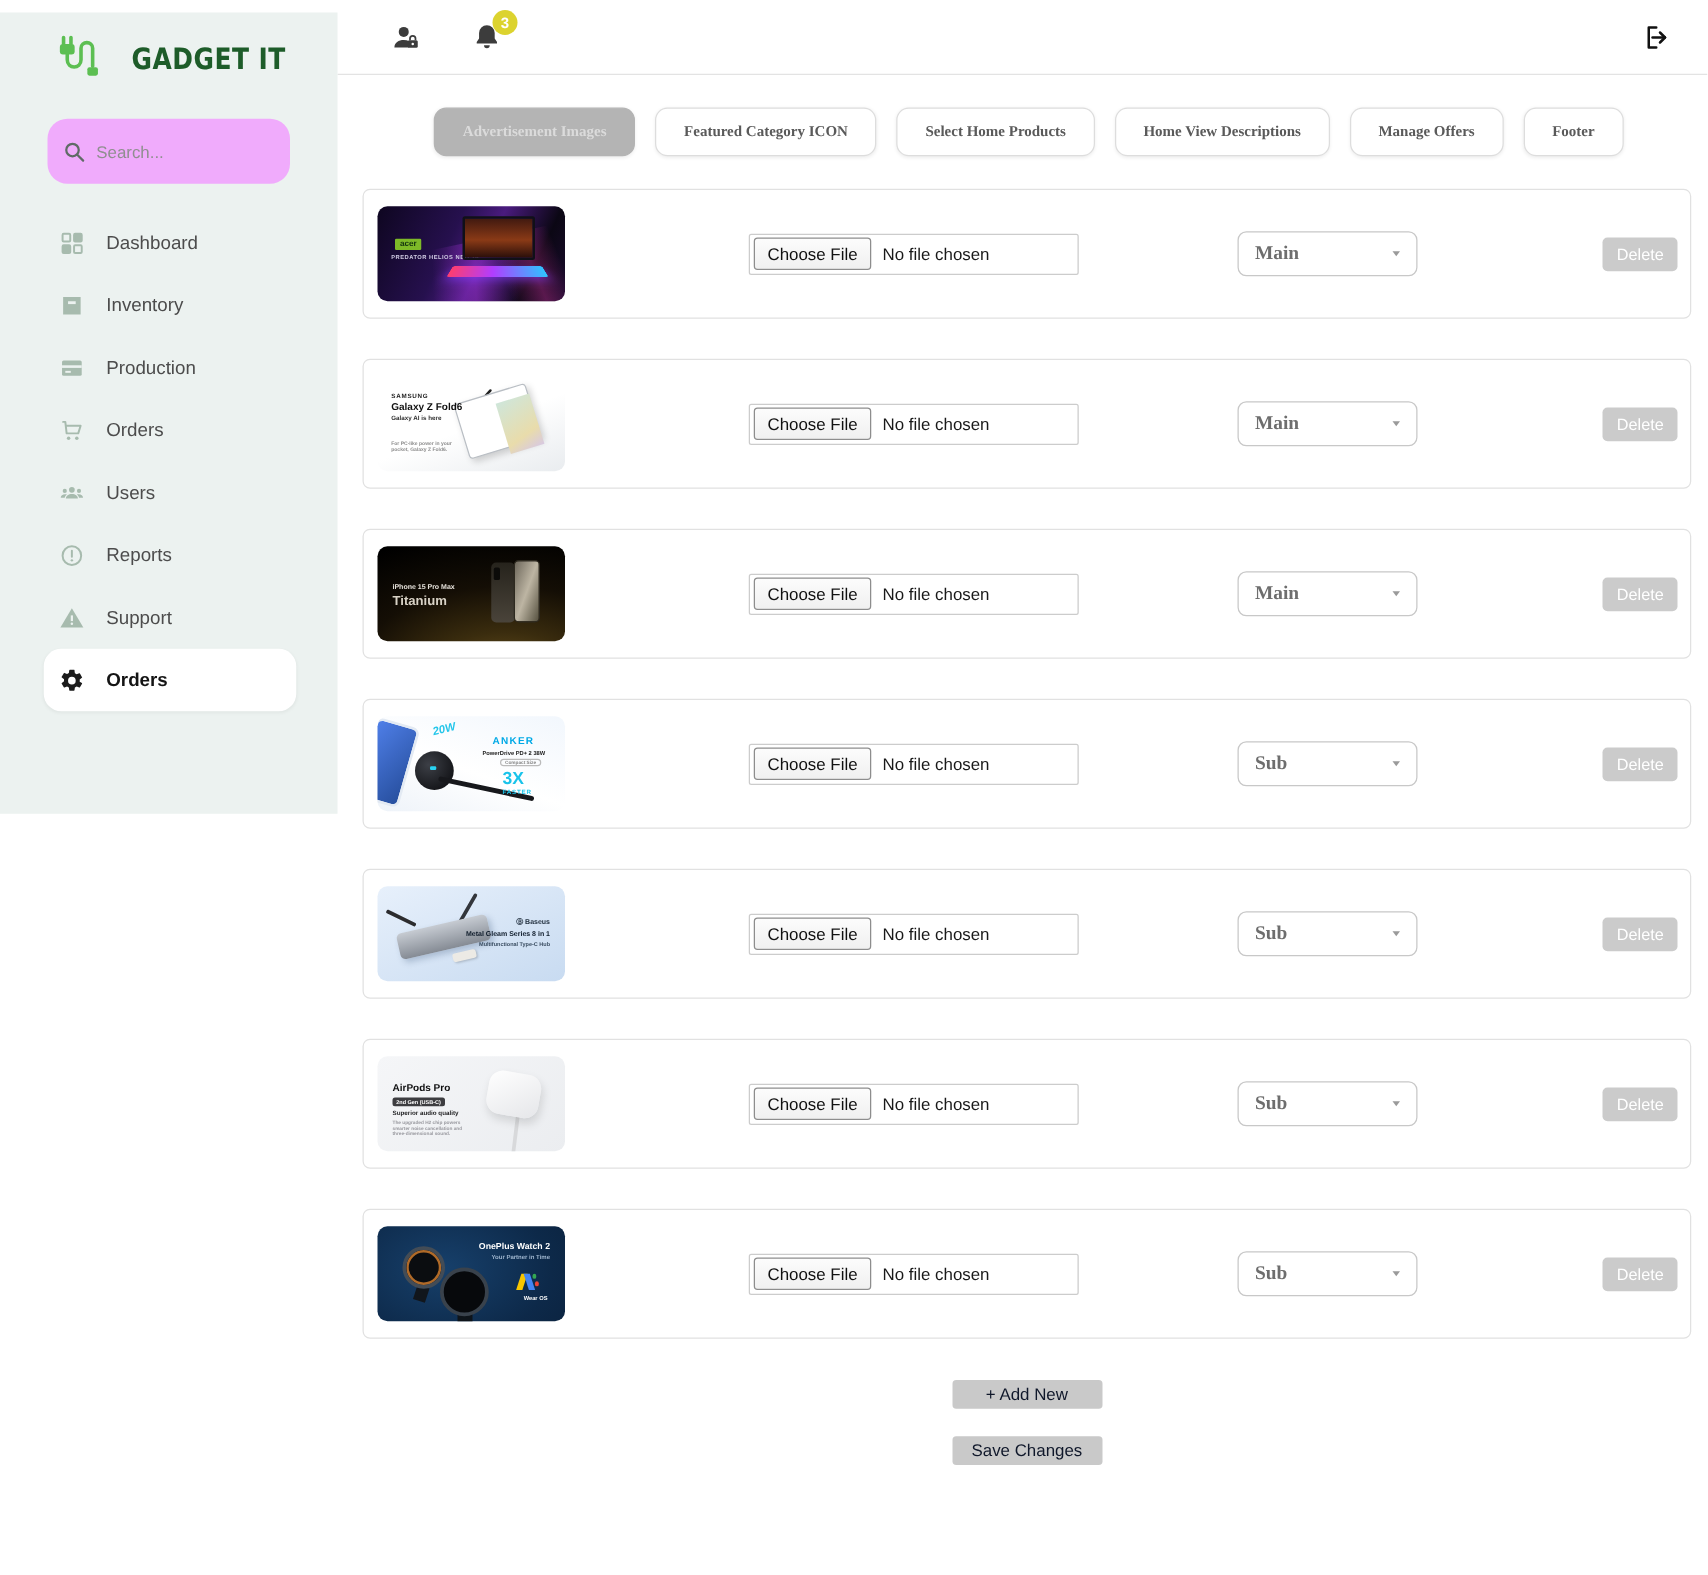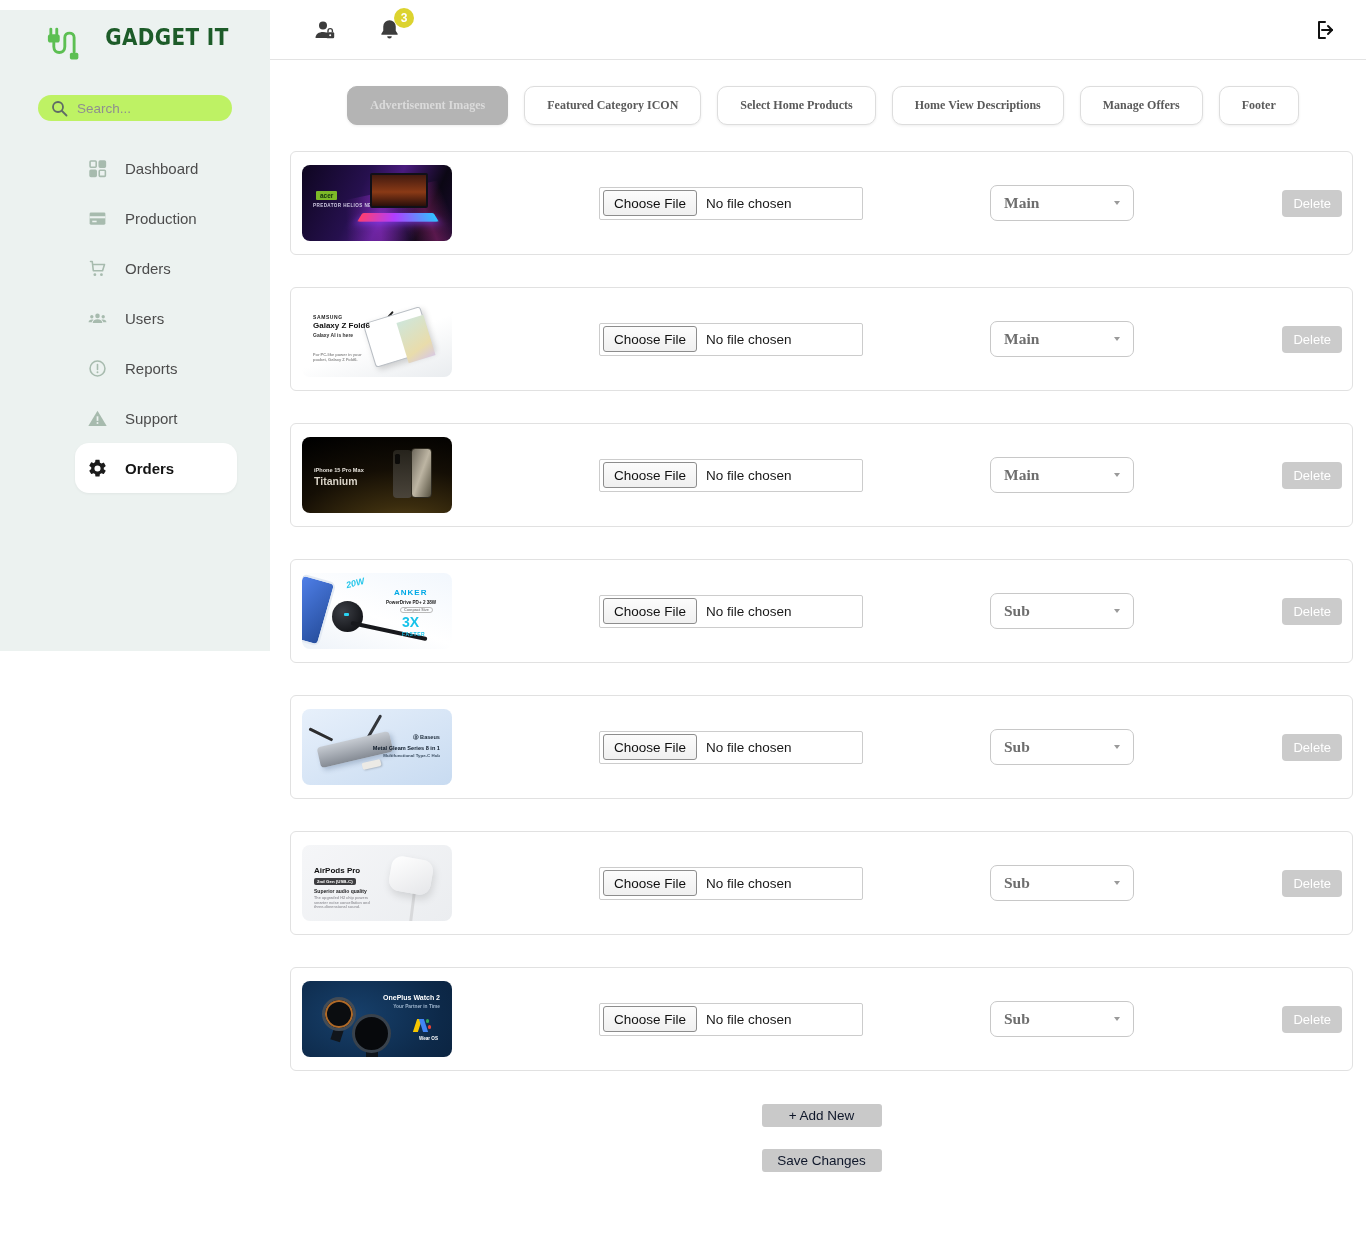--- a/index.html
+++ b/index.html
@@ -1,25 +1,25 @@
 <!DOCTYPE html>
 <html><head>
 <meta charset="utf-8">
 <style>
   * { margin:0; padding:0; box-sizing:border-box; }
   html,body { width:1366px; height:1260px; background:#fff; font-family:"Liberation Sans", sans-serif; position:relative; overflow:hidden; }
 
   
   .sidebar { position:absolute; left:0; top:10px; width:270px; height:641px; background:#ecf2f0; }
-  .logo { display:flex; justify-content:center; gap:19px; padding-top:16px; height:58px; }
+  .logo { display:flex; align-items:center; justify-content:center; gap:19px; padding-top:16px; height:58px; }
   .logo-text { font-weight:800; font-size:21px; color:#1d5c29; letter-spacing:.4px; display:inline-block; transform:scale(.95,1.12); font-family:"DejaVu Sans", sans-serif; }
-  .search { margin:27px 38px 0 38px; height:26px; background:#bef264; border-radius:16px; display:flex; align-items:center; padding:0 13px; }
+  .search { margin:27px 38px 0 38px; height:52px; background:#f0abfc; border-radius:16px; display:flex; align-items:center; padding:0 13px; }
   .search input { border:none; outline:none; background:transparent; font-size:13.5px; color:#444; margin-left:9px; width:140px; }
   .search input::placeholder { color:#8f8f8f; }
-  .nav { margin-top:22px;padding-left:40px; }
+  .nav { margin-top:22px; }
   .nav-item { display:flex; align-items:center; height:50px; margin:0 33px 0 35px; padding-left:12px; border-radius:14px; cursor:pointer; }
   .nav-item .nicon { width:21px; height:21px; color:#a7bbae; flex:none; display:flex; }
   .nav-item .nlabel { margin-left:17px; font-size:15px; color:#4c4c4c; font-weight:500; }
   .nav-item.active { background:#fff; box-shadow:0 1px 3px rgba(0,0,0,.05); }
   .nav-item.active .nicon { color:#1c1c1c; }
   .nav-item.active .nlabel { color:#141414; font-weight:600; }
 
   
   .main { margin-left:270px; }
   .topbar { height:60px; display:flex; align-items:center; padding:0 30px 0 43px; border-bottom:1px solid #e3e3e3; background:#fff; }
@@ -149,20 +149,29 @@
     <div class="nav-item">
       <span class="nicon">
         <svg viewBox="0 0 24 24" width="21" height="21" fill="none" stroke="currentColor" stroke-width="1.8">
           <rect x="3.5" y="3.5" width="7" height="7" rx="1"></rect>
             <rect x="14" y="3.5" width="7" height="7" rx="1" fill="currentColor"></rect>
           <rect x="3.5" y="14" width="7" height="7" rx="1" fill="currentColor"></rect>
             <rect x="14" y="14" width="7" height="7" rx="1"></rect>
         </svg>
       </span>
       <span class="nlabel">Dashboard</span>
+    </div>
+    <div class="nav-item">
+      <span class="nicon">
+        <svg viewBox="0 0 24 24" width="21" height="21" fill="currentColor">
+          <path d="M4 4h16v16H4z"></path>
+            <rect x="8.5" y="8" width="7" height="2.6" fill="#ecf2f0"></rect>
+        </svg>
+      </span>
+      <span class="nlabel">Inventory</span>
     </div>
     <div class="nav-item">
       <span class="nicon">
         <svg viewBox="0 0 24 24" width="21" height="21" fill="currentColor">
           <rect x="3" y="5" width="18" height="14" rx="1.5"></rect>
             <rect x="3" y="9.4" width="18" height="2.4" fill="#ecf2f0"></rect>
             <rect x="6" y="14.5" width="5" height="1.8" fill="#ecf2f0"></rect>
         </svg>
       </span>
       <span class="nlabel">Production</span>

